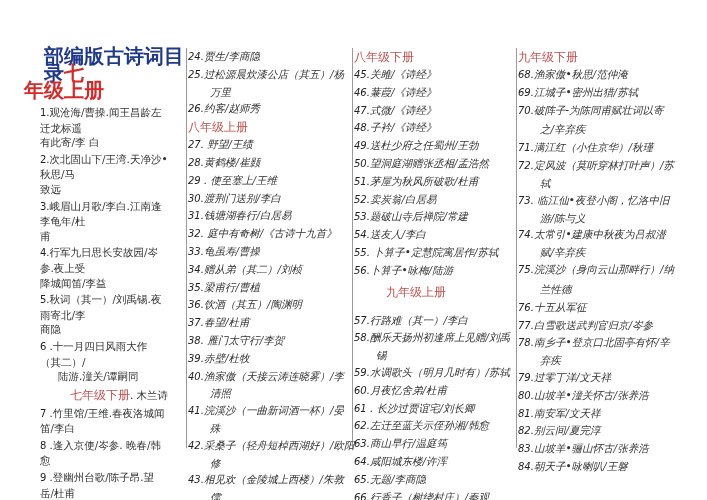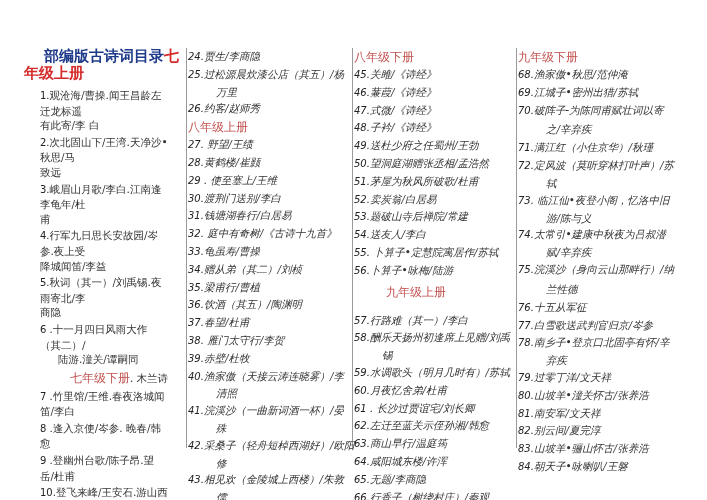--- a/index.html
+++ b/index.html
@@ -1,28 +1,28 @@
 <!DOCTYPE html>
 <html><head>
 <meta charset="utf-8">
 <style>
   html, body { margin:0; padding:0; background:#ffffff; }
   body { width:707px; height:500px; position:relative; overflow:hidden;
          font-family: "DejaVu Serif", "Liberation Serif", serif; color:#333; }
   .col { position:absolute; top:48px; font-size:10.5px; line-height:16.8px; }
   .col .item { position:relative; padding-left:0; white-space:nowrap;font-style:italic; }
   .col .item .num { font-family:"DejaVu Sans", "Liberation Sans", sans-serif; font-size:10px; color:#222; }
-  .col .cont-big { padding-left:28px; }
+  .col .cont-big { padding-left:22px; }
   .section { color:#c0504d; text-align:left; font-size:12px; line-height:18px; }
   .divider { position:absolute; width:1px; background:#9a9a9a; }
   #col1 { left:24px; width:160px; }
   #col2 { left:188px; width:160px; }
   #col3 { left:354px; width:160px; }
   #col4 { left:518px; width:180px; }
-  .title { font-family:"DejaVu Sans", "Liberation Sans", sans-serif; font-size:15px; line-height:17px; font-weight:bold; color:#1f3a8a; }
+  .title { font-family:"DejaVu Sans", "Liberation Sans", sans-serif; font-size:20px; line-height:17px; font-weight:bold; color:#1f3a8a; }
   .title .red { color:#d42a2a; }
   .title-line1 { padding-left:20px; }
   .left-item { line-height:14.6px; margin:2px 16px; white-space:normal; }
   .left-item .num { font-family:"DejaVu Sans", "Liberation Sans", sans-serif; font-size:10px; color:#222; }
 </style>
 </head>
 <body>
 
 <div class="divider" style="left:186px; top:48px; height:400px;"></div>
 <div class="divider" style="left:352px; top:48px; height:400px;"></div>

